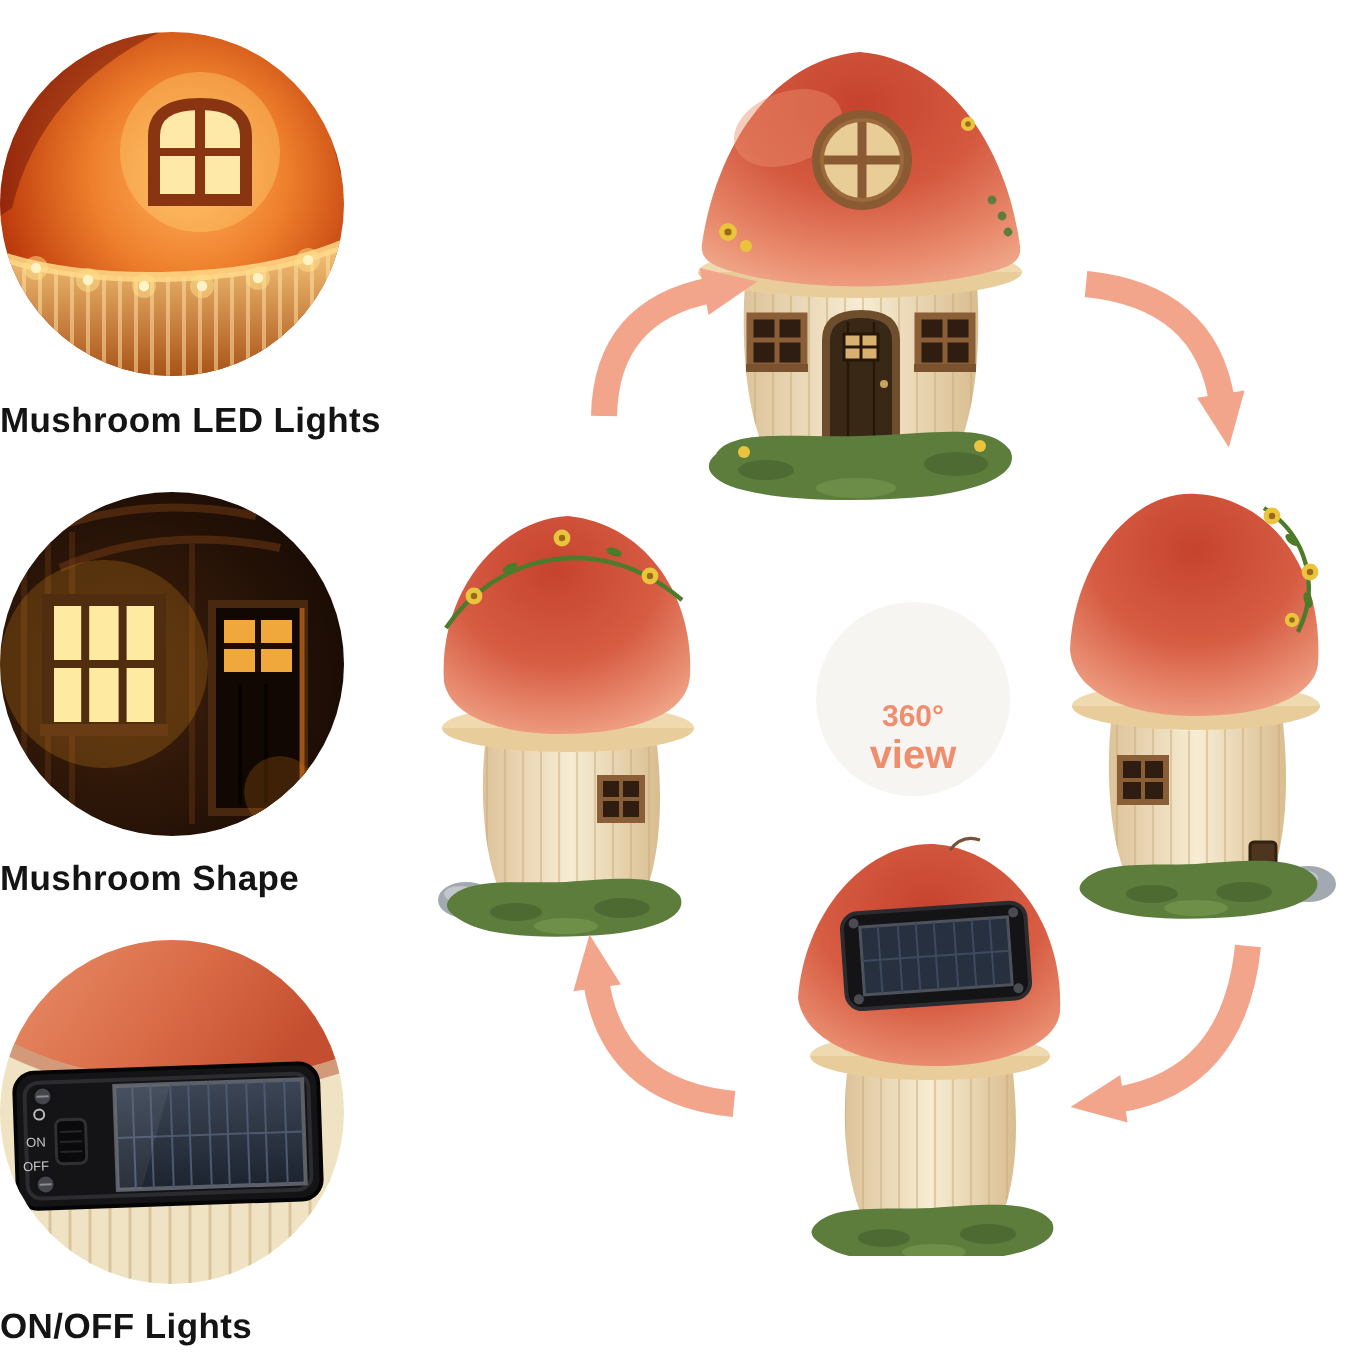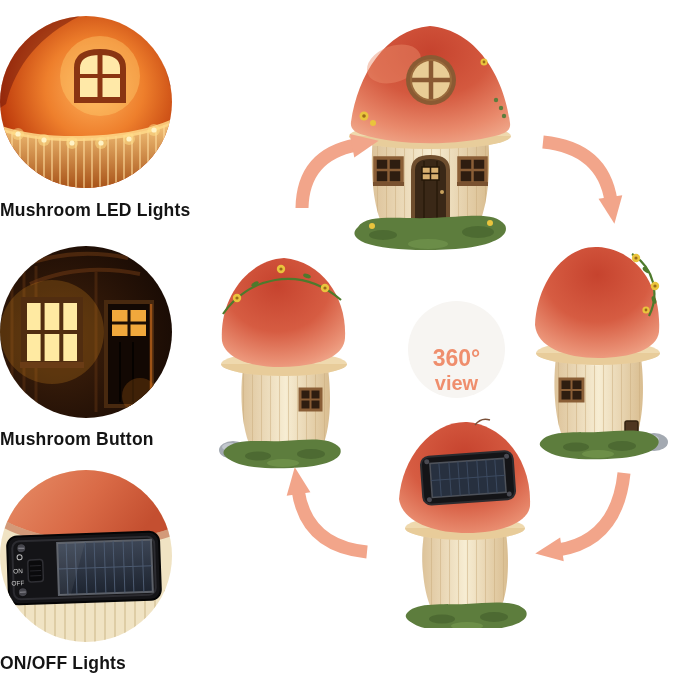--- a/index.html
+++ b/index.html
@@ -7,21 +7,21 @@
           font-family:"Liberation Sans",sans-serif;}
   .detail-circle{position:absolute;width:172px;height:172px;border-radius:50%;overflow:hidden;}
   .detail-circle svg,.view svg{display:block;}
   .detail-label{position:absolute;width:192px;text-align:left;font-size:17.5px;font-weight:700;
                 color:#141414;letter-spacing:.2px;}
   .view{position:absolute;}
   .arrows{position:absolute;left:0;top:0;pointer-events:none;}
   .badge{position:absolute;left:408px;top:301px;width:97px;height:97px;border-radius:50%;
          background:#f7f5f2;display:flex;flex-direction:column;align-items:center;
          justify-content:center;color:#ef8e6d;font-weight:700;}
-  .badge-deg{font-size:23px;line-height:1.15;margin-top:40px;}
+  .badge-deg{font-size:15px;line-height:1.15;margin-top:40px;}
   .badge-word{font-size:20px;line-height:1.1;}
   svg text{font-family:"Liberation Sans",sans-serif;}
 </style>
 </head>
 <body>
 
 <div class="canvas">
 
   <div class="detail-circle" style="left:0;top:16px">
     <svg width="172" height="172" viewBox="0 0 172 172">
@@ -105,21 +105,21 @@
         <rect x="112" y="64" width="34" height="26" fill="#f0a83c"></rect>
         <line x1="129" y1="64" x2="129" y2="90" stroke="#1c0e04" stroke-width="3"></line>
         <line x1="112" y1="77" x2="146" y2="77" stroke="#1c0e04" stroke-width="3"></line>
         <line x1="120" y1="96" x2="120" y2="156" stroke="#000000" stroke-width="2" opacity="0.7"></line>
         <line x1="133" y1="96" x2="133" y2="156" stroke="#000000" stroke-width="2" opacity="0.7"></line>
         <line x1="151" y1="58" x2="151" y2="158" stroke="#b55e18" stroke-width="2.5" opacity="0.8"></line>
       </g>
       <circle cx="140" cy="150" r="18" fill="#c96a14" opacity="0.25"></circle>
     </svg>
   </div>
-  <div class="detail-label" style="left:0;top:429px">Mushroom Button</div>
+  <div class="detail-label" style="left:0;top:429px">Mushroom Shape</div>
 
   <div class="detail-circle" style="left:0;top:470px">
     <svg width="172" height="172" viewBox="0 0 172 172">
       <defs>
         <linearGradient id="c3-cap" x1="0" y1="0" x2="1" y2="0.3">
           <stop offset="0" stop-color="#e8906a"></stop>
             <stop offset="0.6" stop-color="#d96a46"></stop>
           <stop offset="1" stop-color="#c44f30"></stop>
         </linearGradient>
         <linearGradient id="c3-panel" x1="0" y1="0" x2="0" y2="1">

